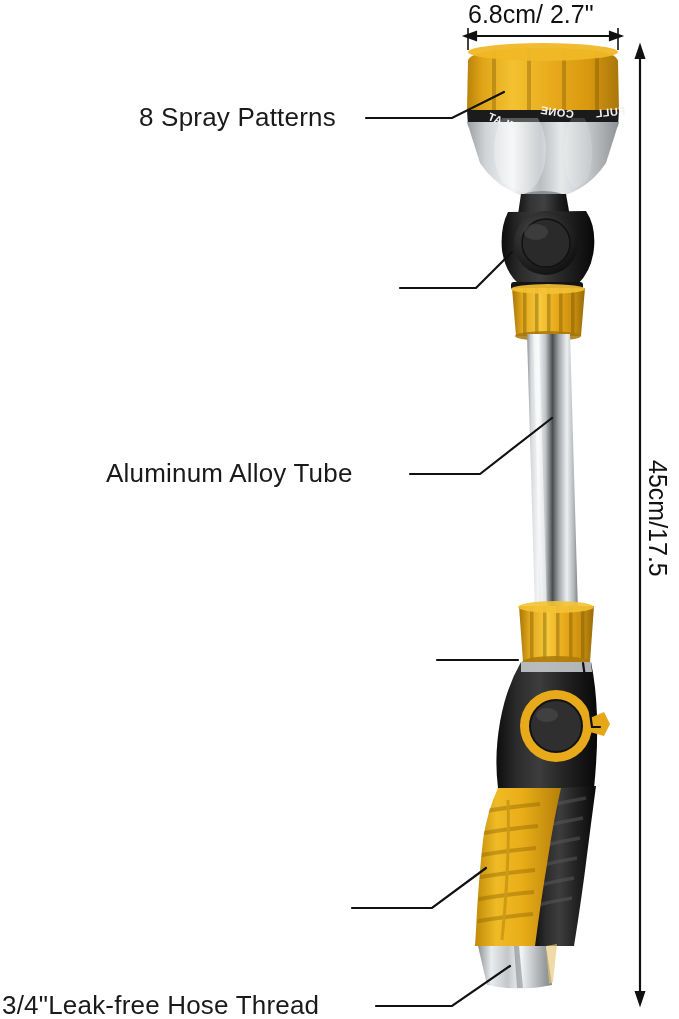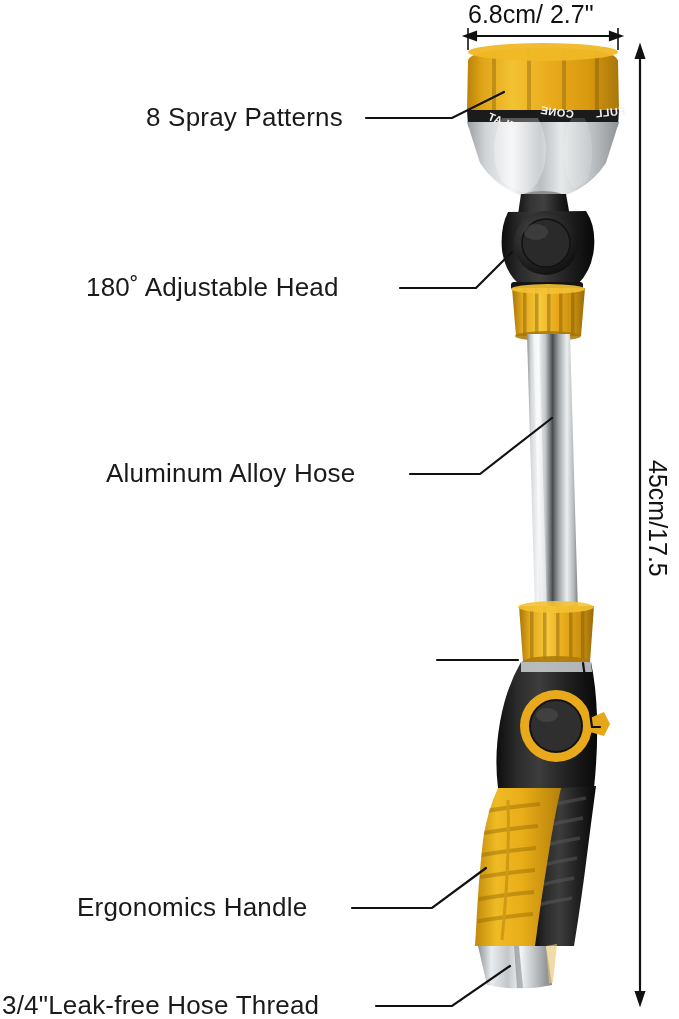--- a/index.html
+++ b/index.html
@@ -286,24 +286,22 @@
   </svg>
 
   <div class="nozzleWord" style="left:487px; top:116px; transform: scaleX(-1) rotate(-22deg);">FLAT</div>
   <div class="nozzleWord" style="left:540px; top:107px; transform: scaleX(-1) rotate(-8deg);">CONE</div>
   <div class="nozzleWord" style="left:595px; top:107px; transform: scaleX(-1) rotate(6deg);">FULL</div>
 
   <div class="dimText" style="left:468px; top:2px;">6.8cm/ 2.7"</div>
 
   <div class="dimText" id="dim-height-text" style="left:670px; top:460px;">45cm/17.5</div>
 
-  <div class="calloutText" style="left:146px; top:104px;text-align:center;">8 Spray Patterns</div>
-
-  <div class="calloutText" style="left:86px; top:274px;">180˚  Adjustable Head</div>
-
-  <div class="calloutText" style="left:106px; top:460px;">Aluminum Alloy Hose</div>
-
-
-  <div class="calloutText" style="left:77px; top:894px;">Ergonomics Handle</div>
+  <div class="calloutText" style="left:139px; top:104px;text-align:center;">8 Spray Patterns</div>
+
+
+  <div class="calloutText" style="left:106px; top:460px;">Aluminum Alloy Tube</div>
+
+
 
   <div class="calloutText" style="left:2px; top:992px;">3/4"Leak-free Hose Thread</div>
 
 </div>
 
 </body></html>

